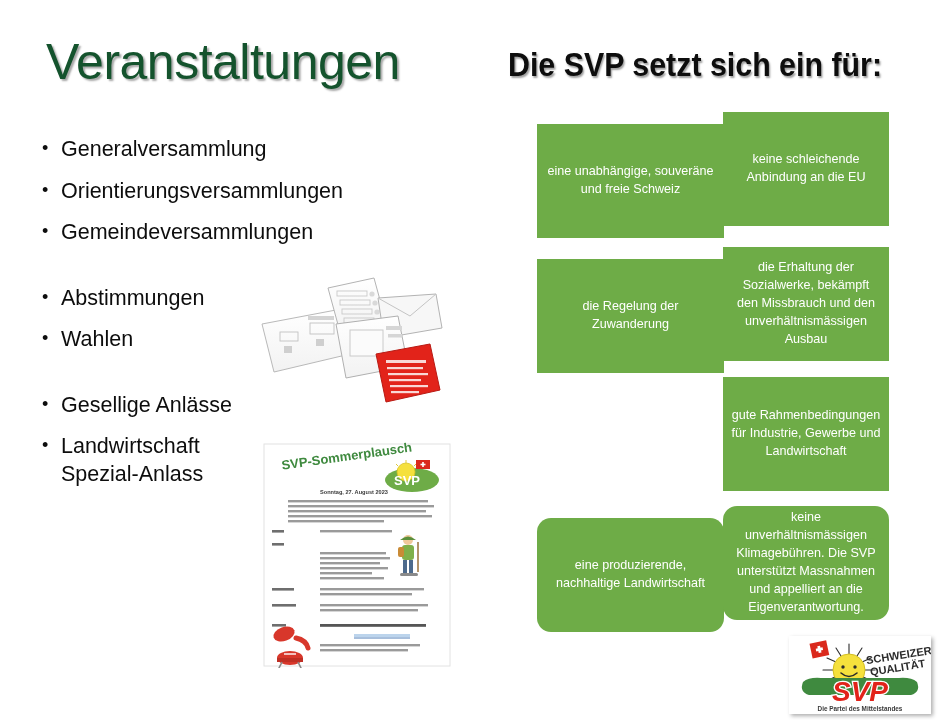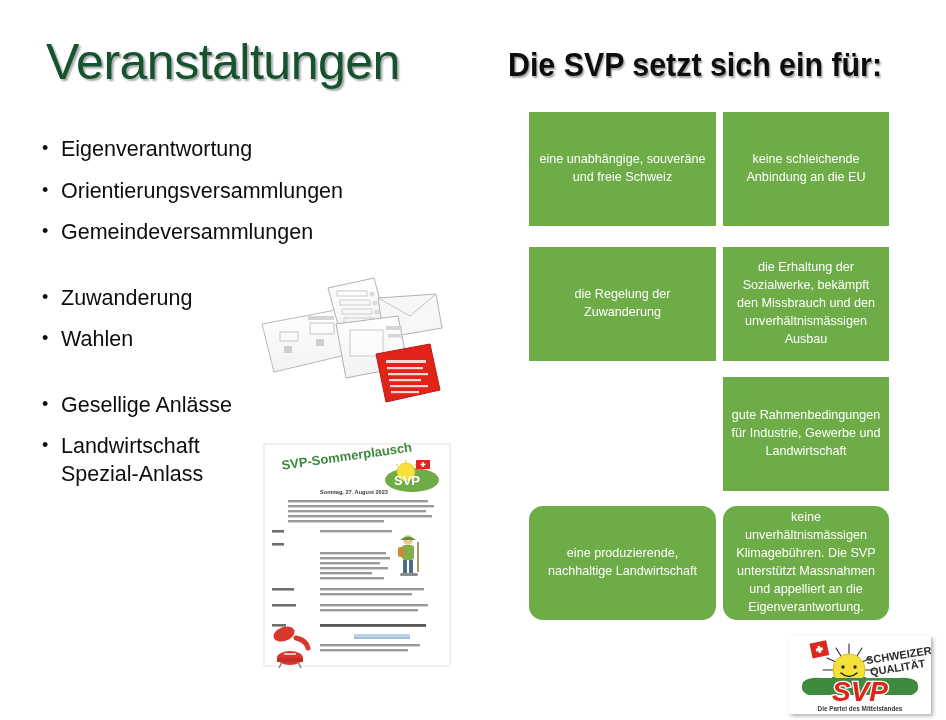--- a/index.html
+++ b/index.html
@@ -90,21 +90,21 @@
     color: #ffffff;
     display: flex;
     align-items: center;
     justify-content: center;
     text-align: center;
     font-size: 12.6px;
     line-height: 1.42;
     padding: 4px 8px;
     box-sizing: border-box;
   }
-  .col-l { left: 0px;   width: 187px; }
+  .col-l { left: 8px;   width: 187px; margin-top: 12px; }
   .col-r { left: 194px; width: 166px; }
   .row-1 { top: 0px;   height: 114px; }
   .row-2 { top: 135px; height: 114px; }
   .row-3 { top: 265px; height: 114px; }
   .row-4 { top: 394px; height: 114px; border-radius: 14px; }
 
   
   #ballot-pic {
     position: absolute;
     left: 258px;
@@ -146,38 +146,38 @@
 
   <div id="title-left">Veranstaltungen</div>
 
   <div id="title-right">Die SVP setzt sich ein für:</div>
 
   <div id="bullets">
 
     <div class="bullet-group">
       <div class="bullet">
         <span class="dot">•</span>
-        <span class="btext">Eigenverantwortung</span>
+        <span class="btext">Generalversammlung</span>
       </div>
       <div class="bullet">
         <span class="dot">•</span>
         <span class="btext">Orientierungsversammlungen</span>
       </div>
       <div class="bullet">
         <span class="dot">•</span>
         <span class="btext">Gemeindeversammlungen</span>
       </div>
     </div>
 
     <div class="group-gap"></div>
 
     <div class="bullet-group">
       <div class="bullet">
         <span class="dot">•</span>
-        <span class="btext">Zuwanderung</span>
+        <span class="btext">Abstimmungen</span>
       </div>
       <div class="bullet">
         <span class="dot">•</span>
         <span class="btext">Wahlen</span>
       </div>
     </div>
 
     <div class="group-gap"></div>
 
     <div class="bullet-group">

